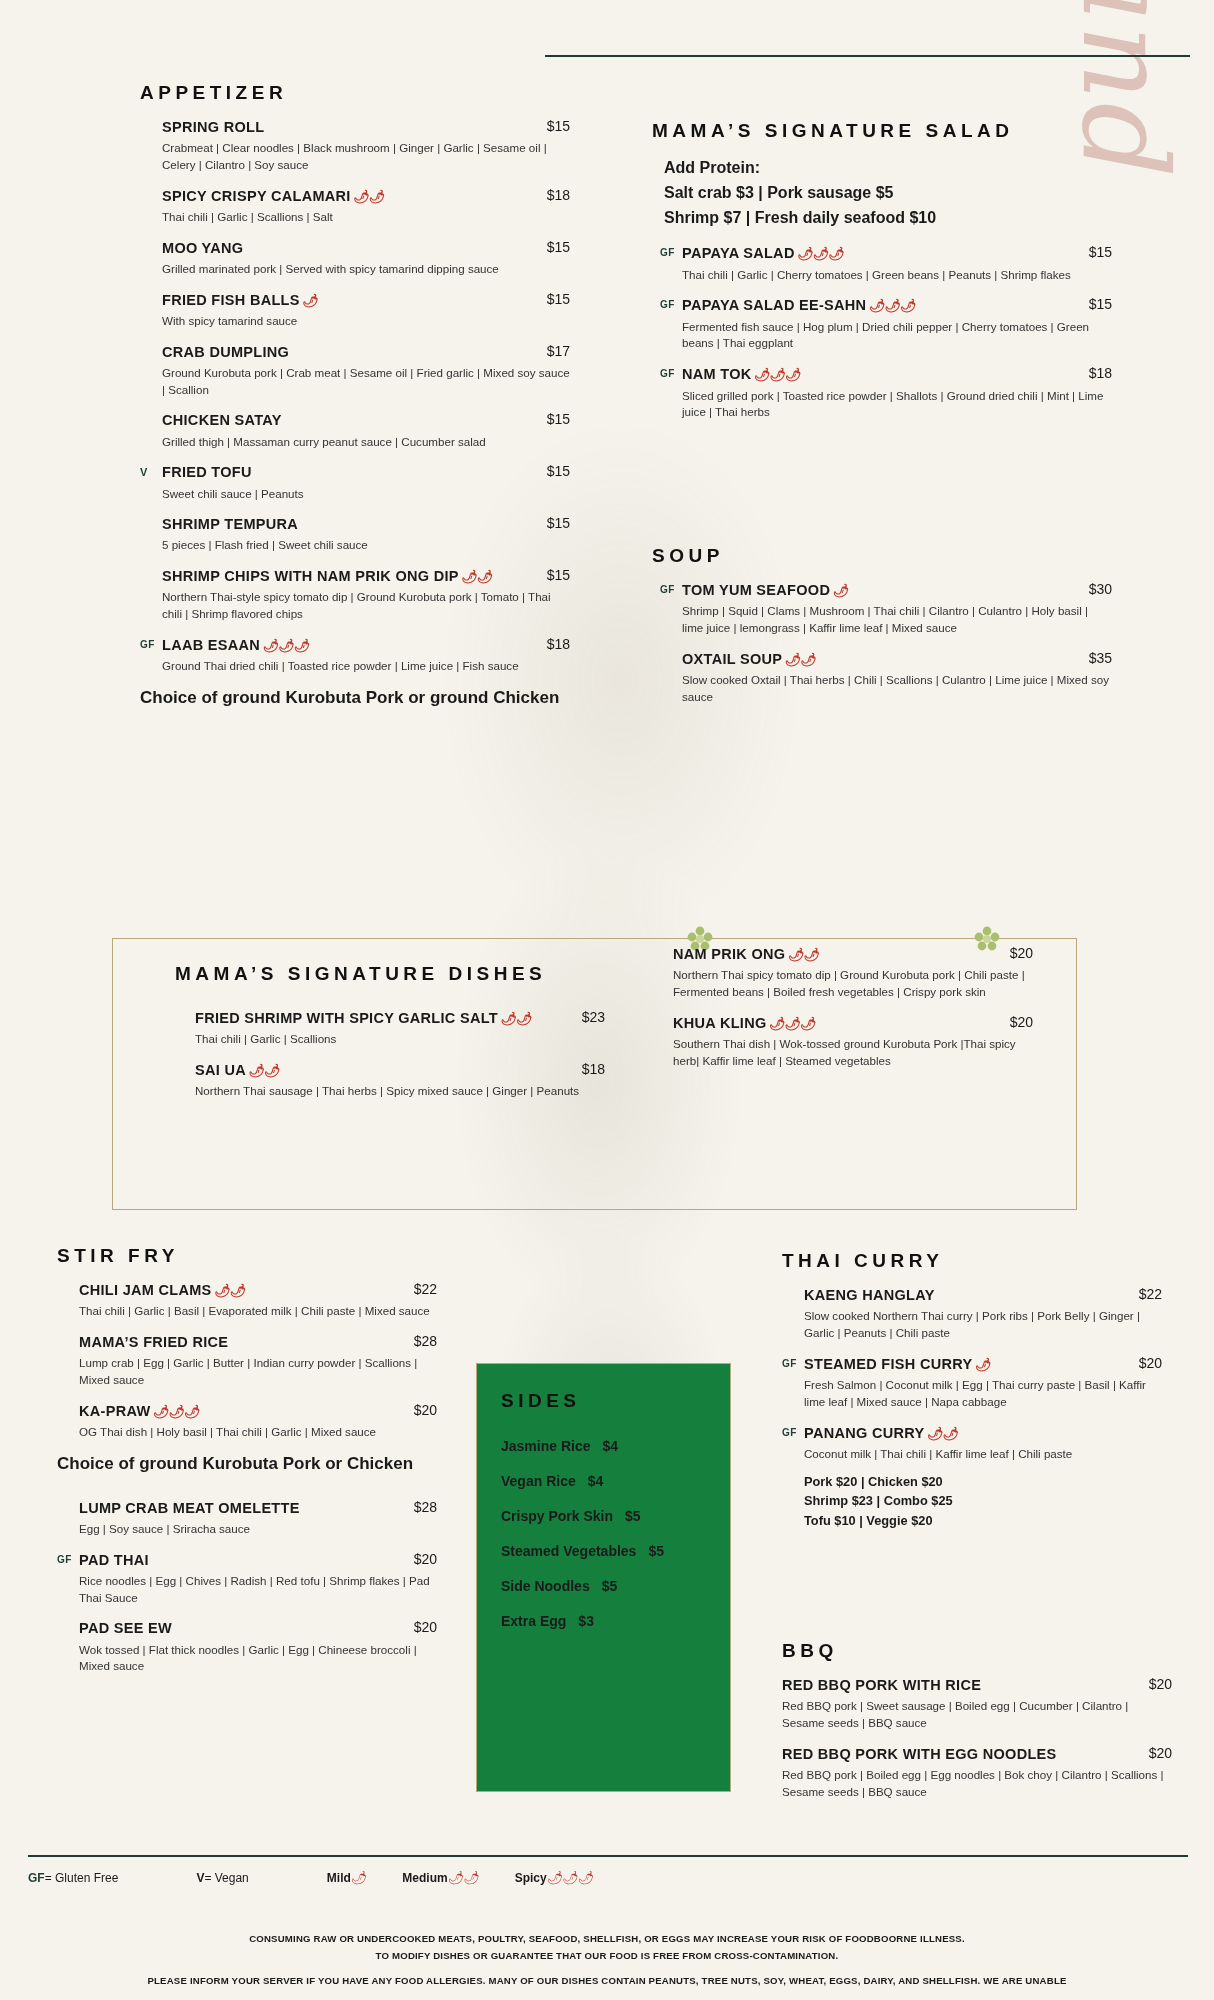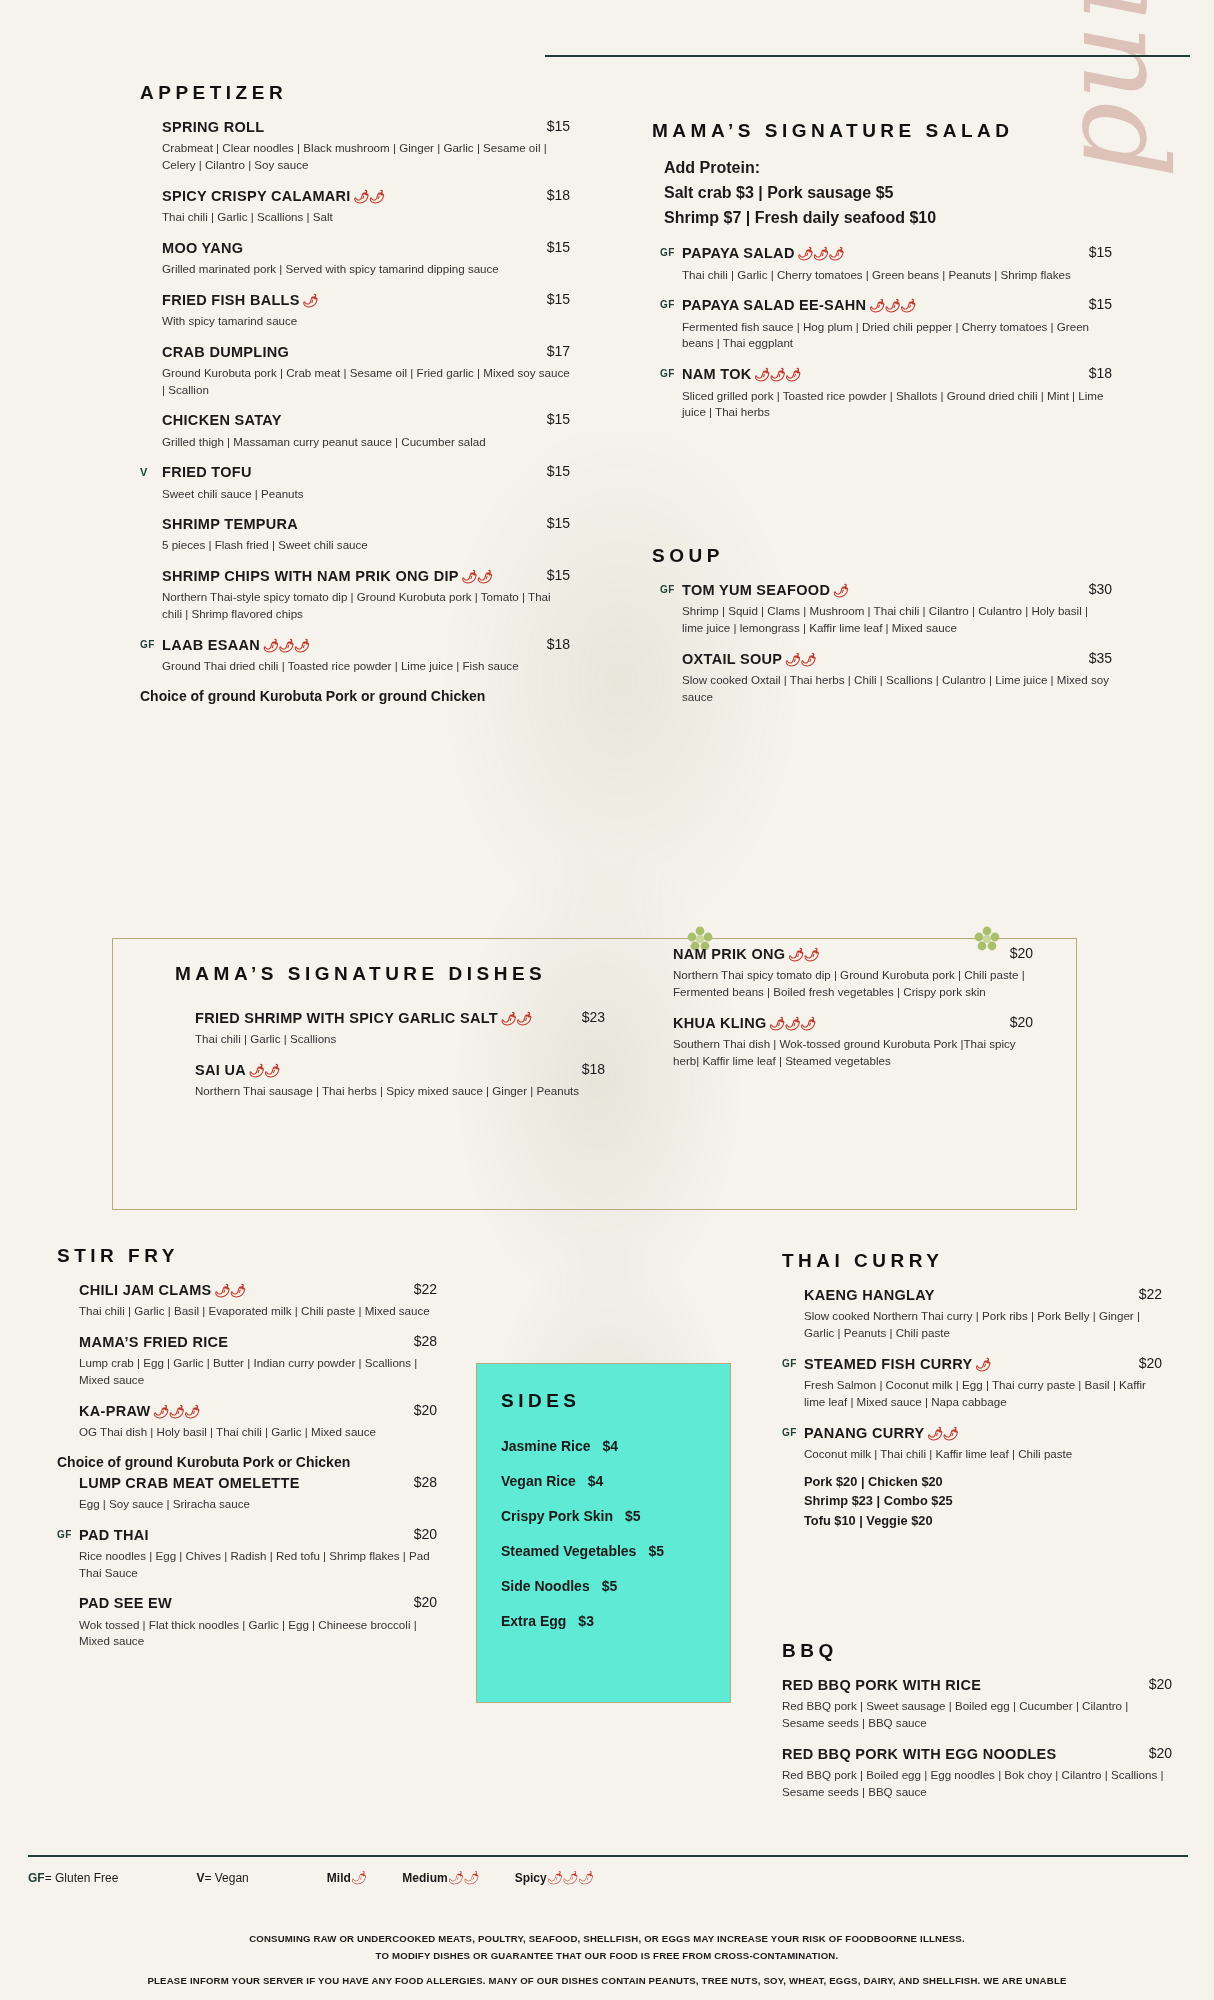--- a/index.html
+++ b/index.html
@@ -49,34 +49,34 @@
   .nm {
     font-size:14.5px; font-weight:bold; letter-spacing:.3px; flex:1 1 auto;
     line-height:1.25;
   }
   .pr { font-size:14px; font-weight:normal; margin-left:10px; white-space:nowrap; }
   .desc {
     font-size:11.6px; color:#333; line-height:1.45; margin-top:4px;
   }
   .desc.ind { margin-left:22px; }
   .chili { color:#c0392b; letter-spacing:-1px; font-size:13px; }
-  .note { font-size:14px; font-weight:bold; margin-top:8px; }
+  .note { font-size:17px; font-weight:bold; margin-top:8px; }
 
   
   .sig-box {
     position:absolute; left:112px; top:938px; width:965px; height:272px;
     border:1.5px solid #b6a97c;
   }
   .flower { position:absolute; width:26px; height:26px; }
   .flower svg { width:26px; height:26px; }
 
   
   .sides-box {
-    position:absolute; left:476px; top:1363px; width:255px; height:340px;
-    border:1.5px solid #b6a97c; background:#5eead4;
+    position:absolute; left:476px; top:1363px; width:255px; height:429px;
+    border:1.5px solid #b6a97c; background:#15803d;
   }
   .side-row { display:flex; align-items:center; font-size:14px; font-weight:bold; margin-bottom:19px; }
   .side-row .sp { margin-left:12px; font-weight:bold; }
 
   .footer-rule { position:absolute; left:28px; top:1855px; width:1160px; height:2px; background:#1f3d36; }
   .legend { position:absolute; left:28px; top:1870px; width:1160px; display:flex; align-items:center; font-size:12px; }
   .legend span.lbl { font-weight:bold; }
   .legend .gap { width:78px; }
   .disclaimer { position:absolute; left:40px; top:1930px; width:1134px; text-align:center; font-size:9.6px; font-weight:bold; line-height:1.8; letter-spacing:.2px; }
 </style>
@@ -318,21 +318,21 @@
           <div class="desc ind">Lump crab | Egg | Garlic | Butter | Indian curry powder | Scallions | Mixed sauce</div>
         </div>
         <div class="item">
           <div class="item-head">
             <div class="tag"></div>
             <div class="nm">KA-PRAW<span class="chili"> 🌶🌶🌶</span></div>
             <div class="pr">$20</div>
           </div>
           <div class="desc ind">OG Thai dish | Holy basil | Thai chili | Garlic | Mixed sauce</div>
         </div>
-        <div class="note" style="margin-bottom: 4px;">Choice of  ground Kurobuta Pork or Chicken</div>
+        <div class="note" style="margin-bottom: 25px;">Choice of  ground Kurobuta Pork or Chicken</div>
         <div class="item">
           <div class="item-head">
             <div class="tag"></div>
             <div class="nm">LUMP CRAB MEAT OMELETTE</div>
             <div class="pr">$28</div>
           </div>
           <div class="desc ind">Egg | Soy sauce | Sriracha sauce</div>
         </div>
         <div class="item">
           <div class="item-head">

